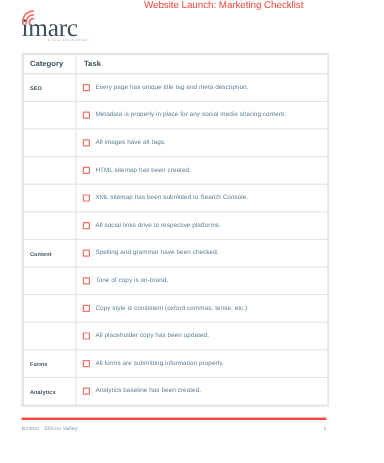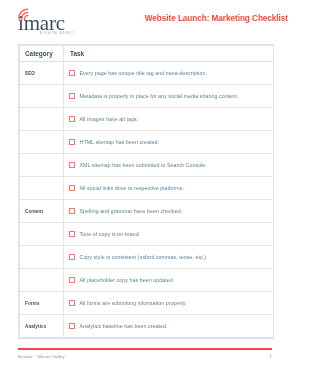--- a/index.html
+++ b/index.html
@@ -29,23 +29,22 @@
     font-size:21px;line-height:21px;
     color:#3d4f5c;letter-spacing:-0.2px;
   }
   .logo-tag{
     position:absolute;left:24px;top:25px;
     font-size:2.6px;line-height:3px;letter-spacing:.7px;
     color:#9aa7b0;text-transform:uppercase;
     white-space:nowrap;
   }
   .doc-title{
-    position:absolute;left:120px;top:14px;width:168px;
-    text-align:right;
-    font-size:8.2px;line-height:10px;font-weight:bold;
+    position:absolute;left:120px;top:0;width:168px;
+    font-size:8.2px;line-height:10px;font-weight:normal;
     color:#f4473f;letter-spacing:-0.05px;
     white-space:nowrap;
   }
 
   
   .table{
     position:absolute;left:18px;top:44px;width:254px;
     border:1px solid #dde1e4;
     border-collapse:collapse;
     background:#fff;

